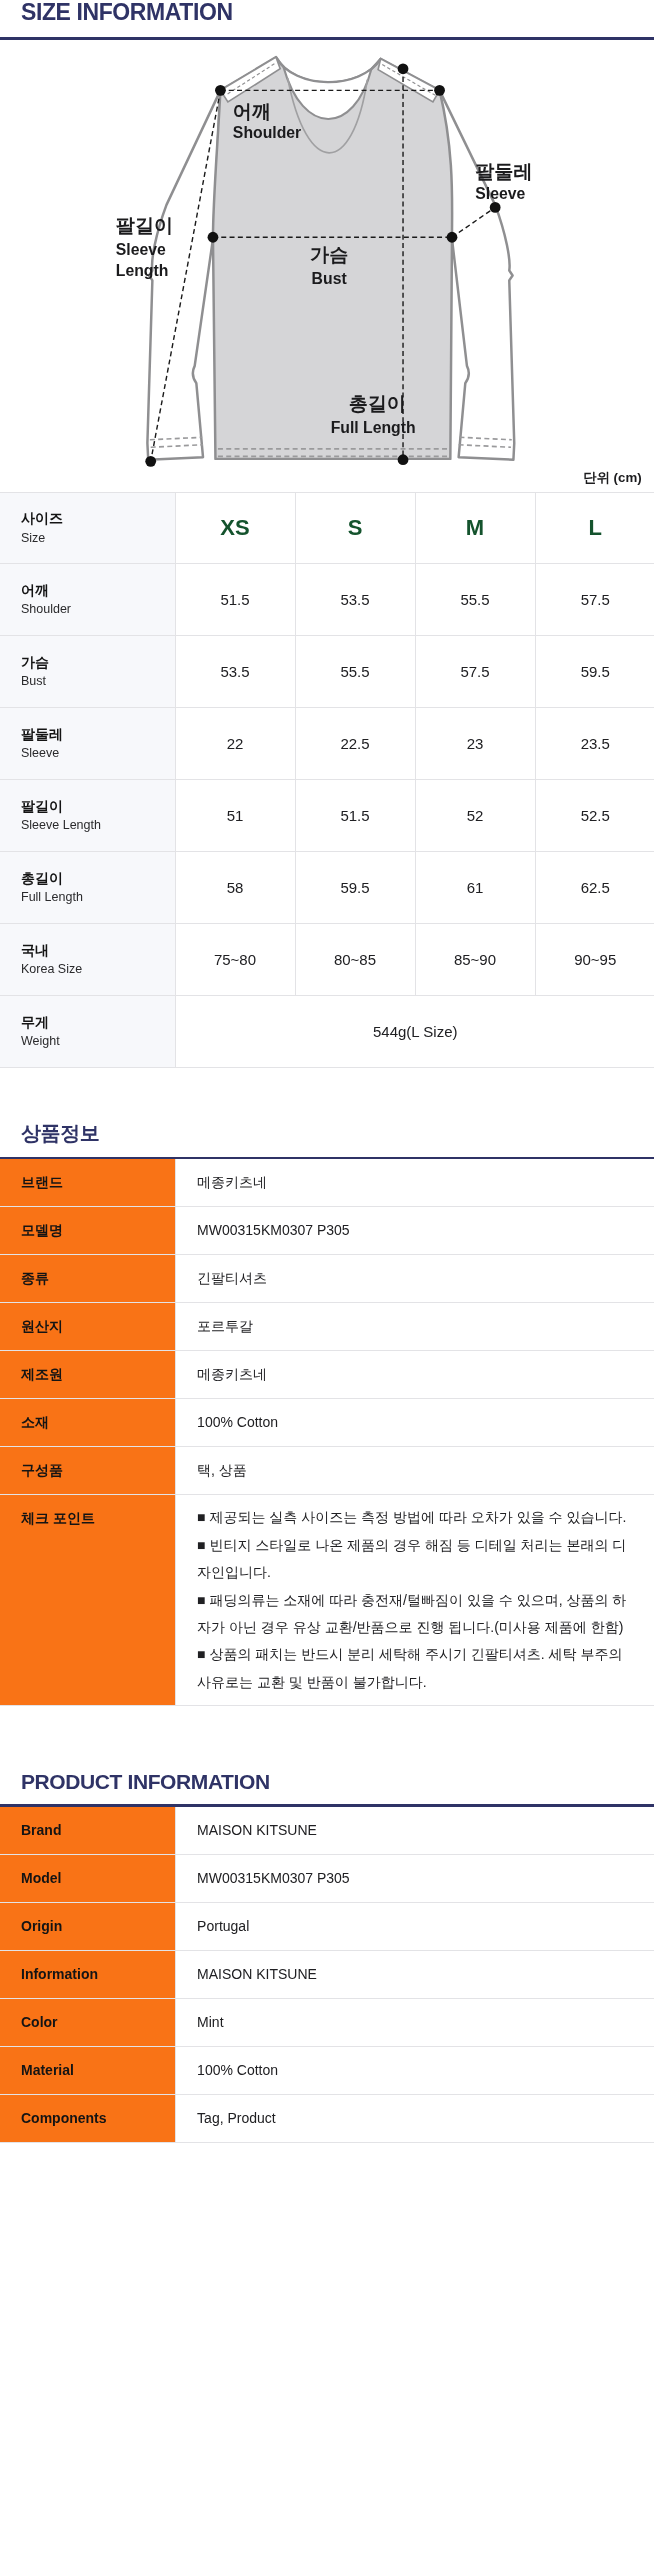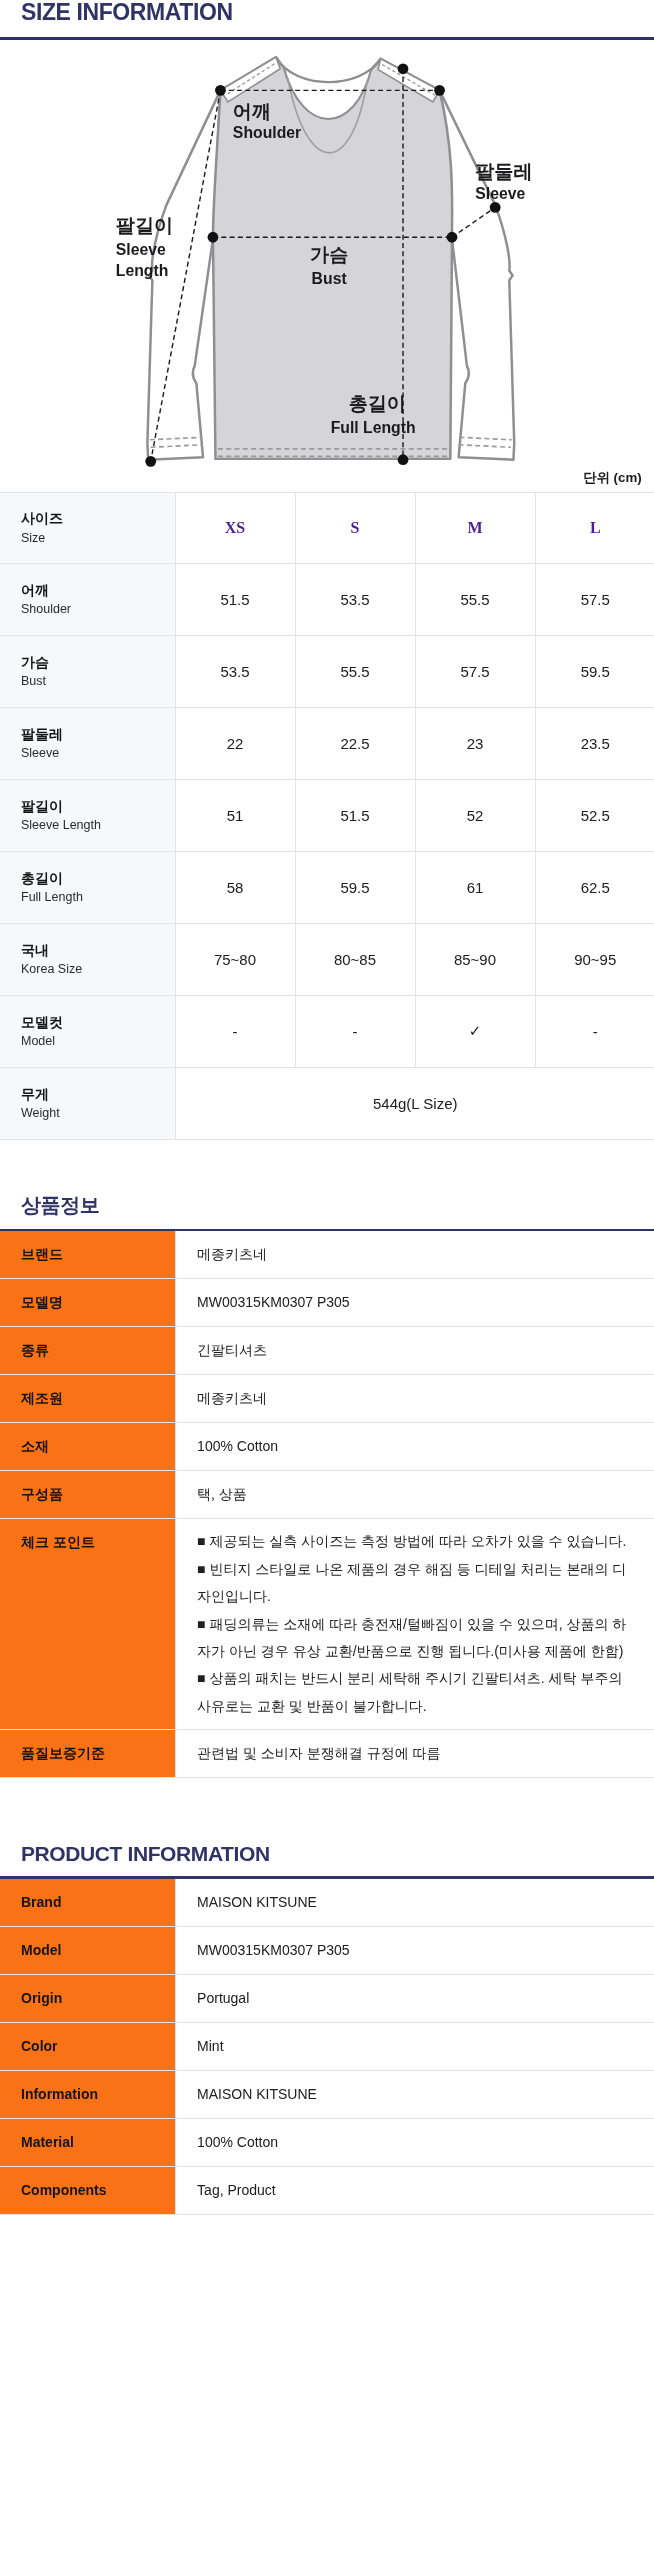--- a/index.html
+++ b/index.html
@@ -36,21 +36,21 @@
   .size-table { border-top:0.8px solid #e3e3e6; margin-top:0.8px; }
   .size-table th, .size-table td { border-bottom:0.8px solid #e3e3e6; }
   .size-table .label-cell {
     width:175px; background:#f7f8fb; text-align:left;
     padding:0 8.3px 0 21px; vertical-align:middle;
   }
   .size-table .val-cell {
     border-left:0.8px solid #e3e3e6; text-align:center; vertical-align:middle;
     font-size:15px; font-weight:500; color:#202023;
   }
-  .size-table .hdr-cell { font-size:16px; font-weight:bold; color:#4c1d95;font-family:Liberation Serif, serif; }
+  .size-table .hdr-cell { font-size:22px; font-weight:bold; color:#14532d; }
   .size-table tr { height:72px; }
   .size-table tr.hdr-row { height:71px; }
   .lk { font-size:14px; font-weight:bold; color:#141414; line-height:18.3px; }
   .le { font-size:12.5px; font-weight:400; color:#2a2a2c; line-height:16px; margin-top:2.5px; }
 
   .info-table td { border-bottom:0.8px solid #e3e3e6; vertical-align:middle; }
   .info-table .label-cell {
     width:175px; background:#f97316; padding:14px 8.3px 14px 21px;
     font-size:14px; font-weight:bold; color:#141414; line-height:19px;
   }
@@ -190,30 +190,20 @@
         <div class="lk">국내</div>
         <div class="le">Korea Size</div>
       </th>
       <td class="val-cell">75~80</td>
       <td class="val-cell">80~85</td>
       <td class="val-cell">85~90</td>
       <td class="val-cell">90~95</td>
     </tr>
     <tr>
       <th class="label-cell">
-        <div class="lk">모델컷</div>
-        <div class="le">Model</div>
-      </th>
-      <td class="val-cell">-</td>
-      <td class="val-cell">-</td>
-      <td class="val-cell">✓</td>
-      <td class="val-cell">-</td>
-    </tr>
-    <tr>
-      <th class="label-cell">
         <div class="lk">무게</div>
         <div class="le">Weight</div>
       </th>
       <td class="val-cell" colspan="4">544g(L Size)</td>
     </tr>
   </tbody>
 </table>
 
 <h2 class="sec-title" id="ko-info-title">상품정보</h2>
 <div class="navy-rule" id="ko-rule"></div>
@@ -224,20 +214,24 @@
       <td class="label-cell">브랜드</td>
       <td class="val-cell">메종키츠네</td>
     </tr>
     <tr>
       <td class="label-cell">모델명</td>
       <td class="val-cell">MW00315KM0307 P305</td>
     </tr>
     <tr>
       <td class="label-cell">종류</td>
       <td class="val-cell">긴팔티셔츠</td>
+    </tr>
+    <tr>
+      <td class="label-cell">원산지</td>
+      <td class="val-cell">포르투갈</td>
     </tr>
     <tr>
       <td class="label-cell">제조원</td>
       <td class="val-cell">메종키츠네</td>
     </tr>
     <tr>
       <td class="label-cell">소재</td>
       <td class="val-cell">100% Cotton</td>
     </tr>
     <tr>
@@ -246,24 +240,20 @@
     </tr>
     <tr>
       <td class="label-cell tall-label">체크 포인트</td>
       <td class="val-cell check-cell">
         <div class="bullet">■ 제공되는 실측 사이즈는 측정 방법에 따라 오차가 있을 수 있습니다.</div>
         <div class="bullet">■ 빈티지 스타일로 나온 제품의 경우 해짐 등 디테일 처리는 본래의 디자인입니다.</div>
         <div class="bullet">■ 패딩의류는 소재에 따라 충전재/털빠짐이 있을 수 있으며, 상품의 하자가 아닌 경우 유상 교환/반품으로 진행 됩니다.(미사용 제품에 한함)</div>
         <div class="bullet">■ 상품의 패치는 반드시 분리 세탁해 주시기 긴팔티셔츠. 세탁 부주의 사유로는 교환 및 반품이 불가합니다.</div>
       </td>
     </tr>
-    <tr>
-      <td class="label-cell">품질보증기준</td>
-      <td class="val-cell">관련법 및 소비자 분쟁해결 규정에 따름</td>
-    </tr>
   </tbody>
 </table>
 
 <h2 class="sec-title" id="en-info-title">PRODUCT INFORMATION</h2>
 <div class="navy-rule" id="en-rule"></div>
 
 <table class="info-table">
   <tbody>
     <tr>
       <td class="label-cell">Brand</td>
@@ -271,28 +261,28 @@
     </tr>
     <tr>
       <td class="label-cell">Model</td>
       <td class="val-cell">MW00315KM0307 P305</td>
     </tr>
     <tr>
       <td class="label-cell">Origin</td>
       <td class="val-cell">Portugal</td>
     </tr>
     <tr>
+      <td class="label-cell">Information</td>
+      <td class="val-cell">MAISON KITSUNE</td>
+    </tr>
+    <tr>
       <td class="label-cell">Color</td>
       <td class="val-cell">Mint</td>
     </tr>
     <tr>
-      <td class="label-cell">Information</td>
-      <td class="val-cell">MAISON KITSUNE</td>
-    </tr>
-    <tr>
       <td class="label-cell">Material</td>
       <td class="val-cell">100% Cotton</td>
     </tr>
     <tr>
       <td class="label-cell">Components</td>
       <td class="val-cell">Tag, Product</td>
     </tr>
   </tbody>
 </table>
 

